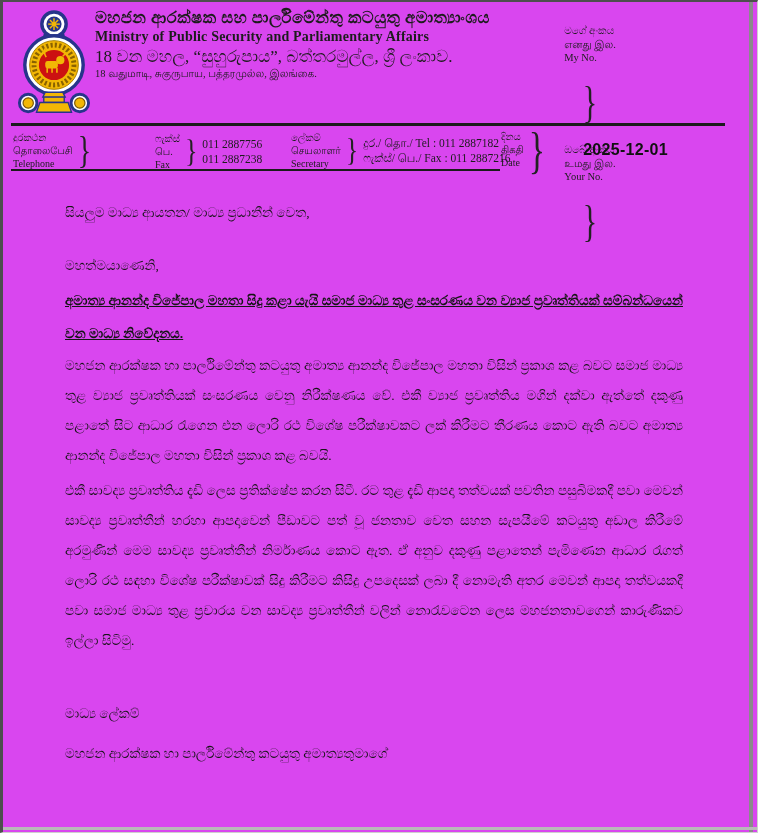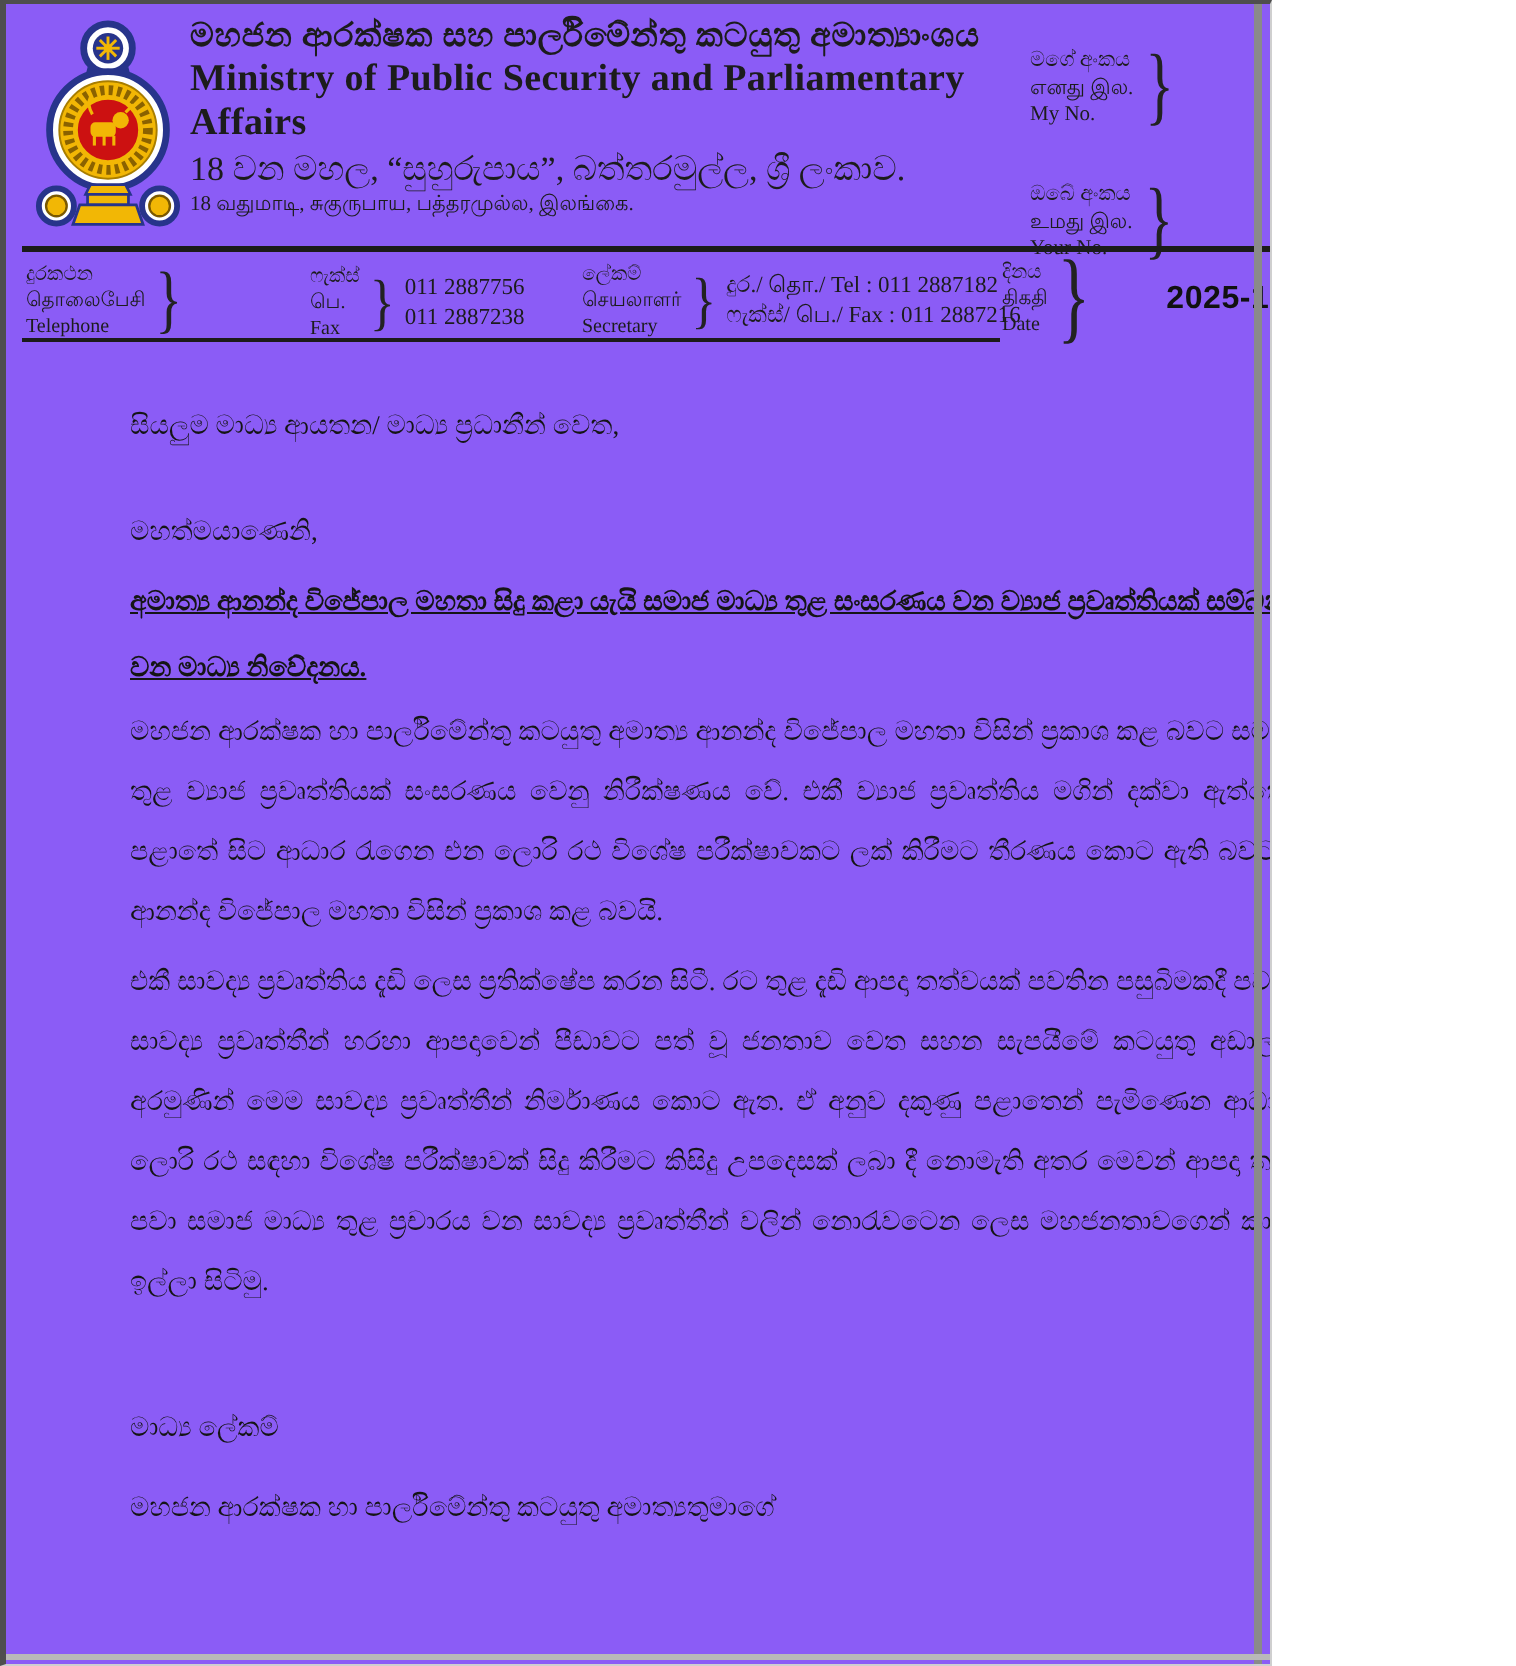--- a/index.html
+++ b/index.html
@@ -1,40 +1,40 @@
 <!DOCTYPE html>
 <html><head>
 <meta charset="utf-8">
 <style>
   * { margin:0; padding:0; box-sizing:border-box; }
   html,body { background:#ffffff; }
   body { font-family:"Liberation Serif","DejaVu Serif",serif; color:#1c1c1c; }
 
   .page {
-    position:relative; width:636px; height:833px; background:#8b5cf6; overflow:hidden;
+    position:relative; width:758px; height:833px; background:#d946ef; overflow:hidden;
     border-left:3px solid #4e4e4e; border-top:2px solid #4e4e4e;
     border-right:1px solid #cfcfcf; border-bottom:1px solid #cfcfcf;
   }
   .edge-right  { position:absolute; top:0; right:4px; width:4px; height:100%; background:#8a8a8a; }
   .edge-bottom { position:absolute; bottom:2px; left:0; width:100%; height:3px; background:#b9b9b9; }
 
   
   .emblem { position:absolute; left:14px; top:6px; width:74px; height:114px; }
 
   .ministry { position:absolute; left:92px; top:6px; width:430px; }
   .ministry .name-si { font-size:16.5px; font-weight:bold; letter-spacing:.5px; }
   .ministry .name-ta { font-size:13.5px; margin-top:2px; }
-  .ministry .name-en { font-size:19px; font-weight:bold; margin-top:1px; letter-spacing:.2px; }
+  .ministry .name-en { font-size:14px; font-weight:bold; margin-top:1px; letter-spacing:.2px; }
   .ministry .addr-si { font-size:17px; margin-top:2px; }
   .ministry .addr-ta { font-size:10.5px; margin-top:1px; }
   .ministry .addr-en { font-size:12px; font-weight:bold; margin-top:1px; }
   .ministry .addr-en sup { font-size:8px; }
 
   .numbers { position:absolute; left:512px; top:22px; width:150px; }
-  .num-group { display:flex; align-items:center; gap:6px; }
+  .num-group { display:flex; align-items:center; gap:22px;flex-direction:column; }
   .num-group + .num-group { margin-top:26px; }
   .num-labels div { font-size:10.5px; line-height:1.3; white-space:nowrap; }
   .brace { display:inline-block; font-family:"Liberation Serif",serif; line-height:1; color:#222; }
   .brace-num { font-size:30px; transform:scaleY(1.45); }
 
   .rule-header { position:absolute; left:8px; top:121px; width:714px; height:3px; background:#1b1b1b; }
   .rule-contact { position:absolute; left:8px; top:167px; width:489px; height:2px; background:#1b1b1b; }
 
   
   .contact { position:absolute; left:0; top:126px; width:758px; height:42px; }

